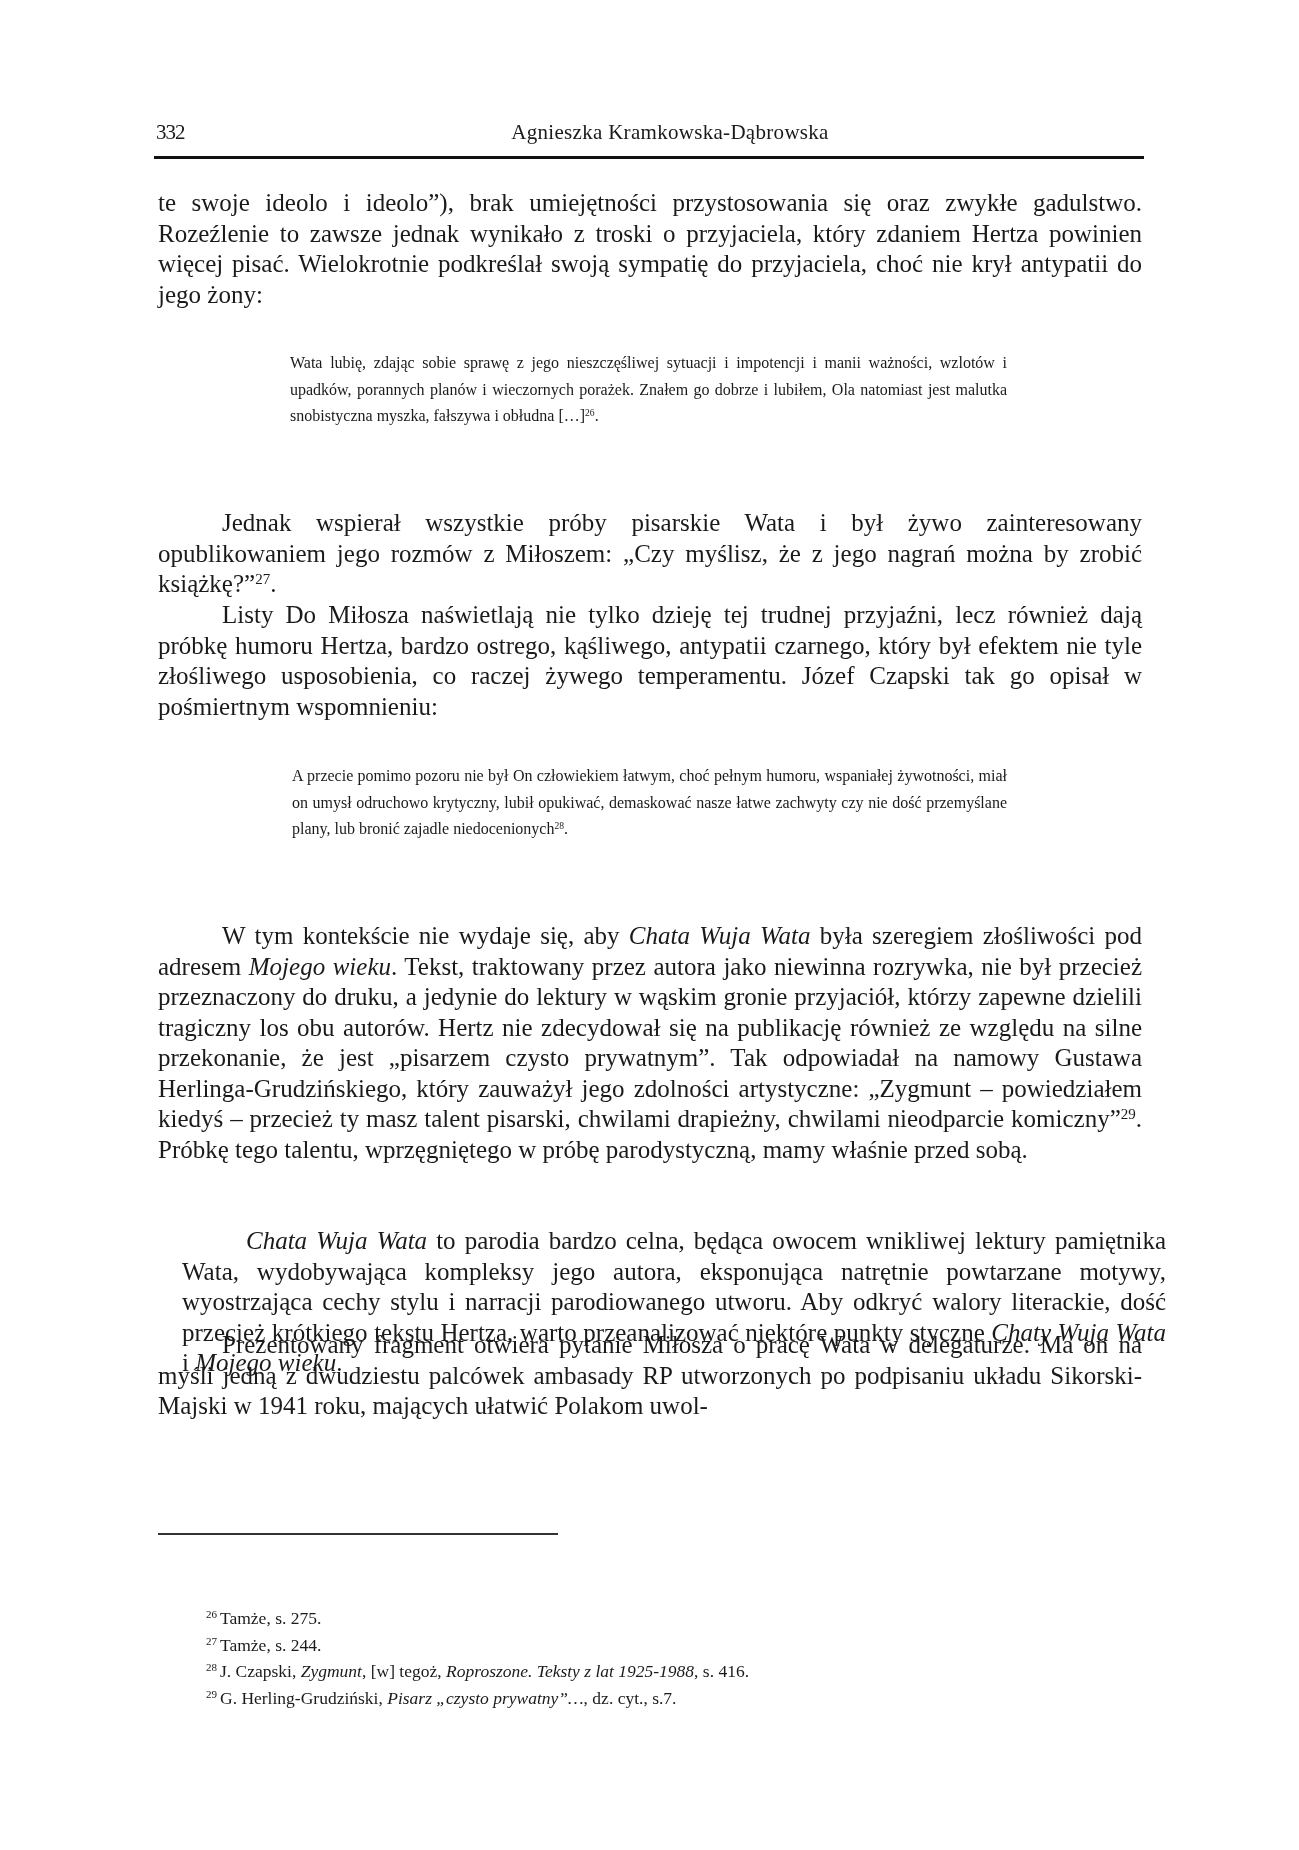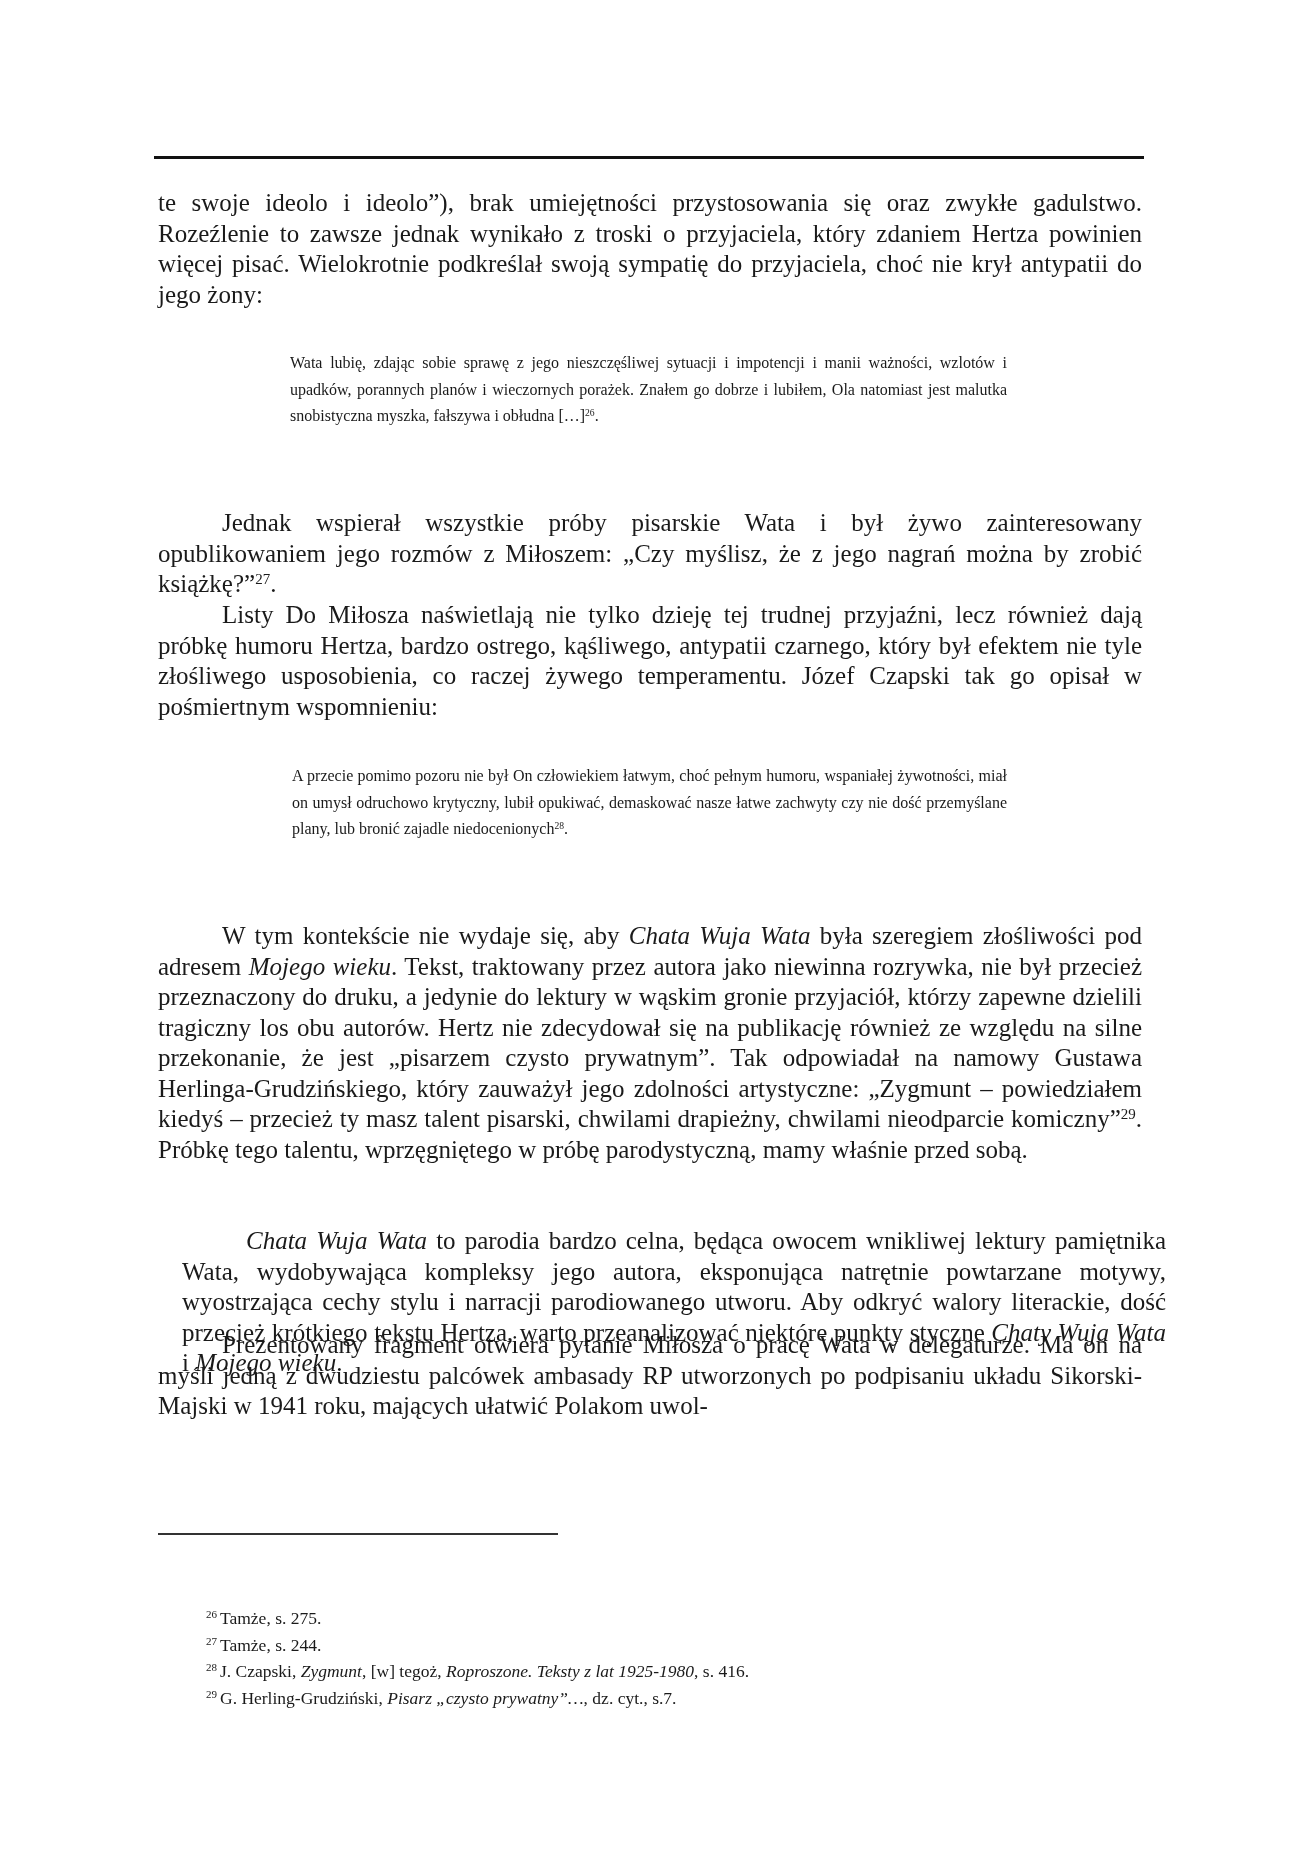--- a/index.html
+++ b/index.html
@@ -35,20 +35,24 @@
       font-family: "Liberation Serif", serif; font-size: 17.5px; line-height: 22.5px; margin-top: 48px;
     }
     .footnote { margin: 0; white-space: nowrap; }
     .fn-num { font-size: 11px; vertical-align: 6px; margin-right: 3px; }
   </style>
 </head>
 <body>
 
 <div class="page">
 
+  <div class="running-head">
+    <span class="page-number">332</span>
+    <div class="author">Agnieszka Kramkowska-Dąbrowska</div>
+  </div>
   <div class="head-rule"></div>
 
   <div class="body-text" style="top:188px;">
     <p>te swoje ideolo i ideolo”), brak umiejętności przystosowania się oraz zwykłe gadulstwo. Rozeźlenie to zawsze jednak wynikało z troski o przyjaciela, który zdaniem Hertza powinien więcej pisać. Wielokrotnie podkreślał swoją sympatię do przyjaciela, choć nie krył antypatii do jego żony:</p>
   </div>
 
   <div class="quote" style="top:350px;">
     <span>Wata lubię, zdając sobie sprawę z jego nieszczęśliwej sytuacji i impotencji i manii ważności, wzlotów i upadków, porannych planów i wieczornych porażek. Znałem go dobrze i lubiłem, Ola natomiast jest malutka snobistyczna myszka, fałszywa i obłudna […]</span><sup>26</sup><span>.</span>
   </div>
 
@@ -74,17 +78,17 @@
 
   <div class="body-text" style="top:1330px;">
     <p class="indent">Prezentowany fragment otwiera pytanie Miłosza o pracę Wata w delegaturze. Ma on na myśli jedną z dwudziestu palcówek ambasady RP utworzonych po podpisaniu układu Sikorski-Majski w 1941 roku, mających ułatwić Polakom uwol-</p>
   </div>
 
   <div class="footnote-rule"></div>
 
   <div class="footnotes">
     <p class="footnote"><span class="fn-num">26</span><span>Tamże, s. 275.</span></p>
     <p class="footnote"><span class="fn-num">27</span><span>Tamże, s. 244.</span></p>
-    <p class="footnote"><span class="fn-num">28</span><span>J. Czapski, </span><em>Zygmunt</em><span>, [w] tegoż, </span><em>Roproszone. Teksty z lat 1925-1980</em><span>, s. 416.</span></p>
+    <p class="footnote"><span class="fn-num">28</span><span>J. Czapski, </span><em>Zygmunt</em><span>, [w] tegoż, </span><em>Roproszone. Teksty z lat 1925-1988</em><span>, s. 416.</span></p>
     <p class="footnote"><span class="fn-num">29</span><span>G. Herling-Grudziński, </span><em>Pisarz „czysto prywatny”…</em><span>, dz. cyt., s.7.</span></p>
   </div>
 
 </div>
 
 </body></html>

